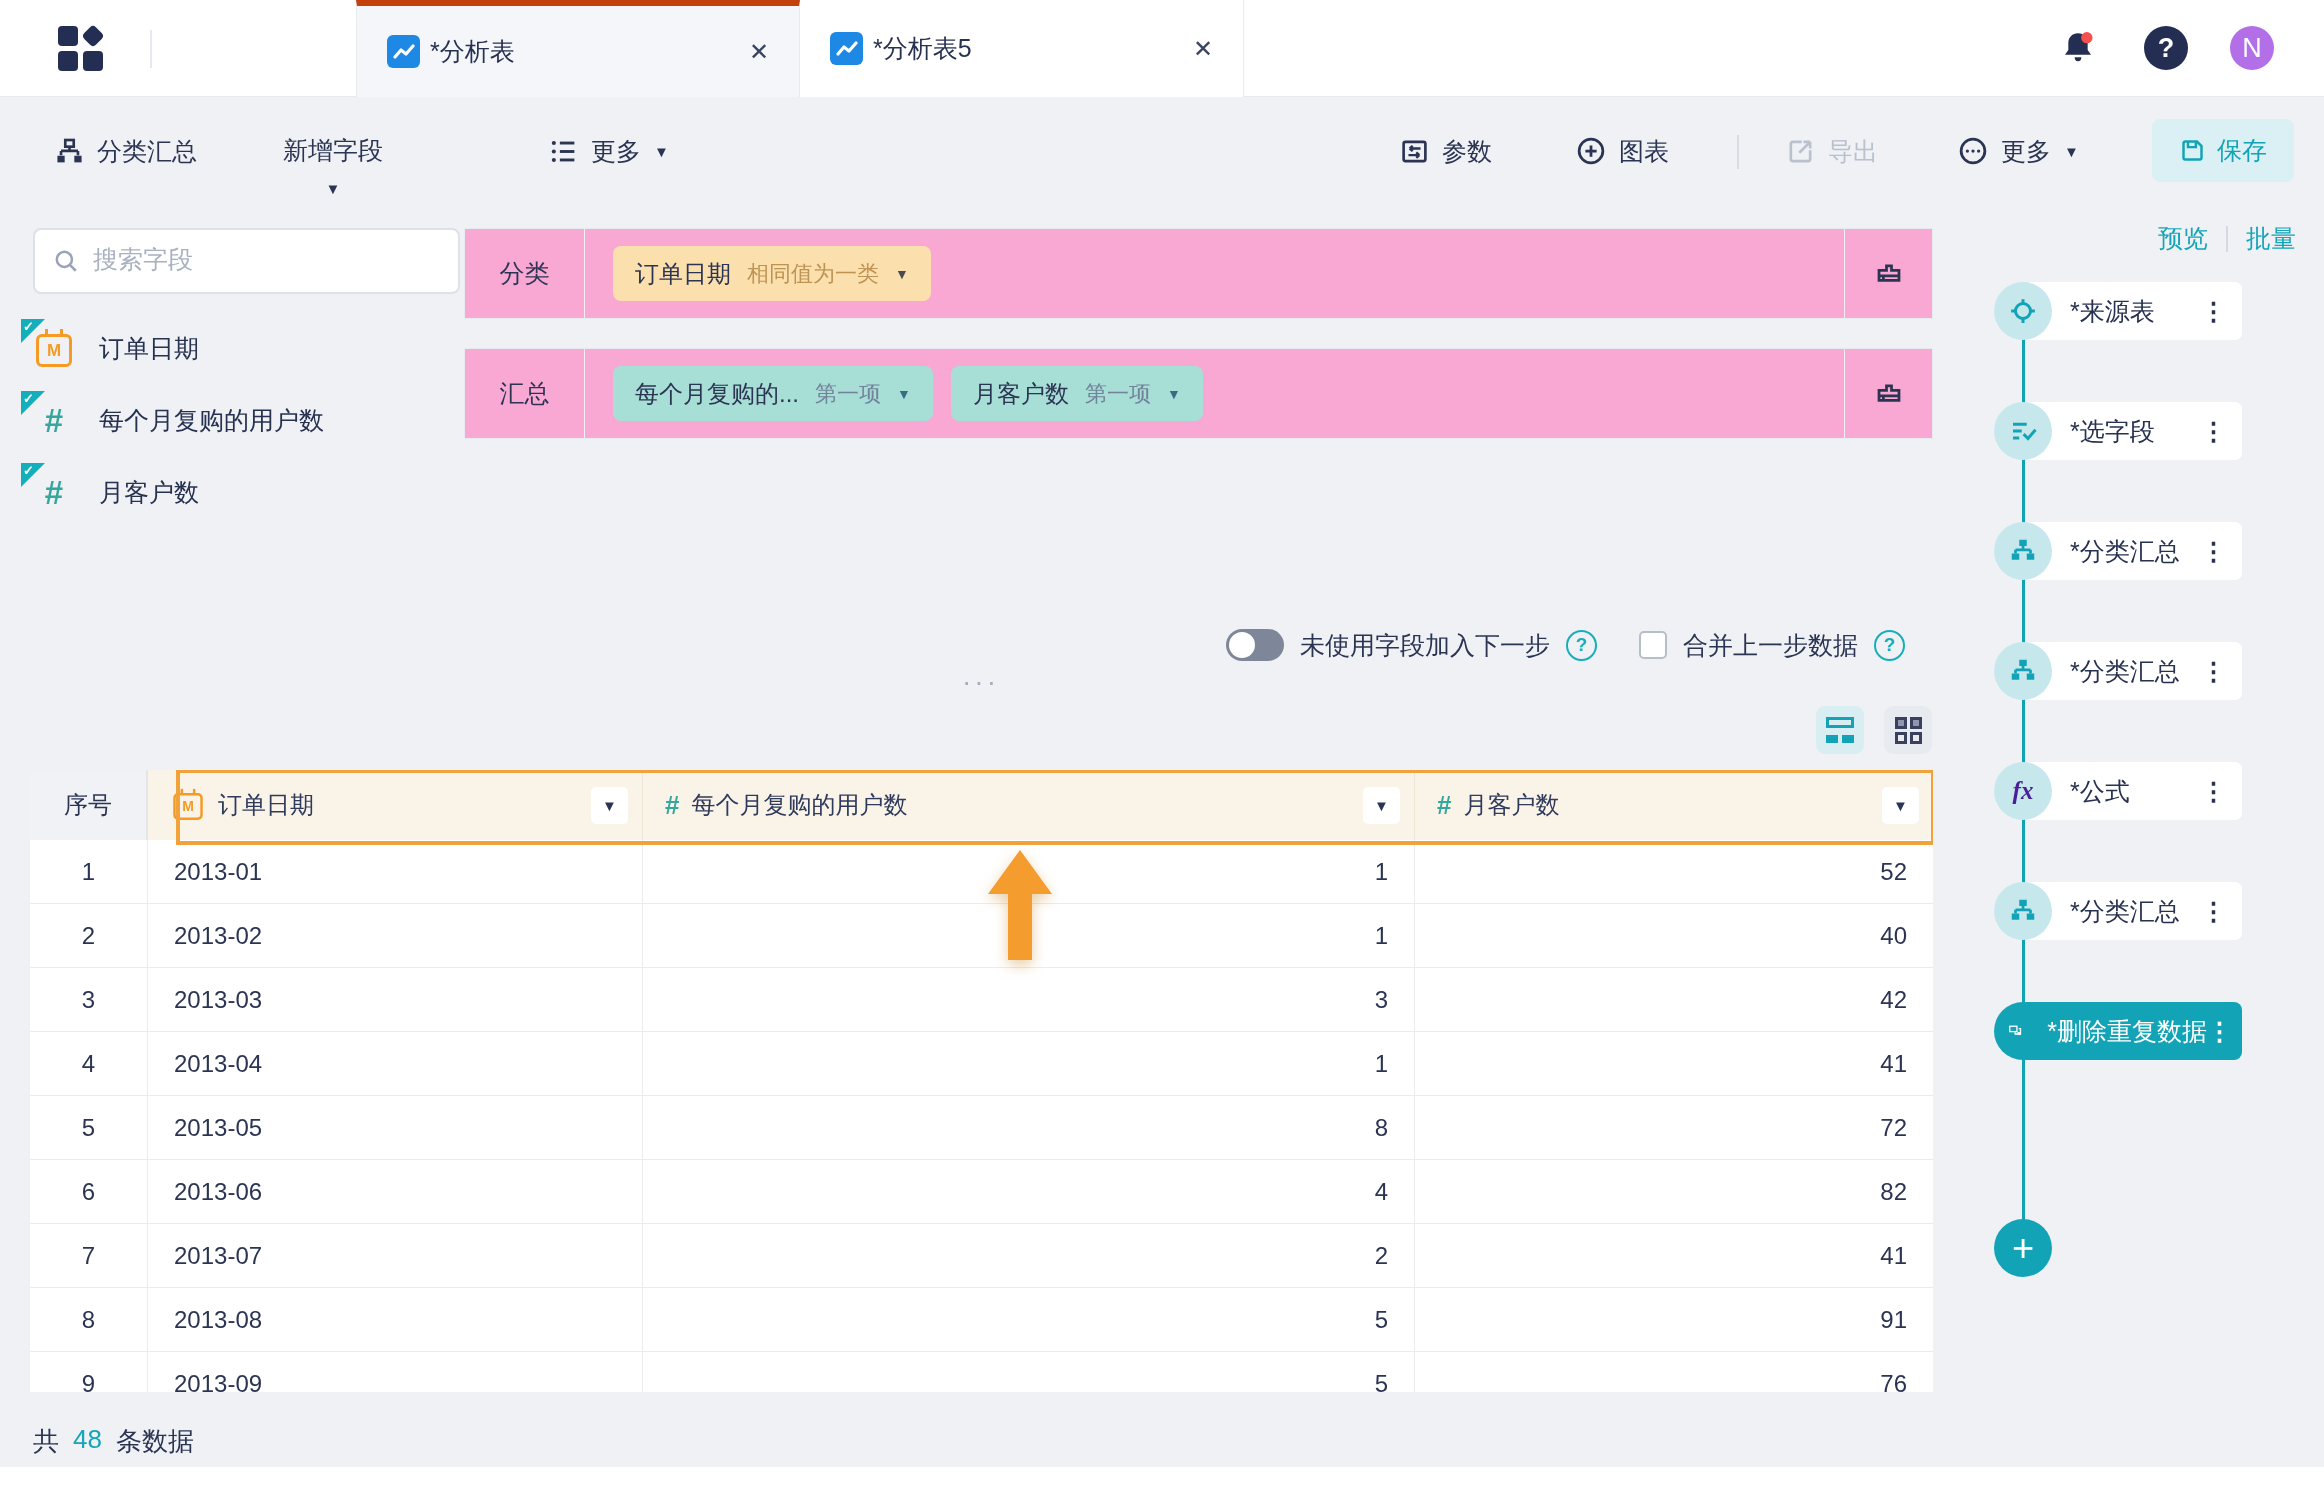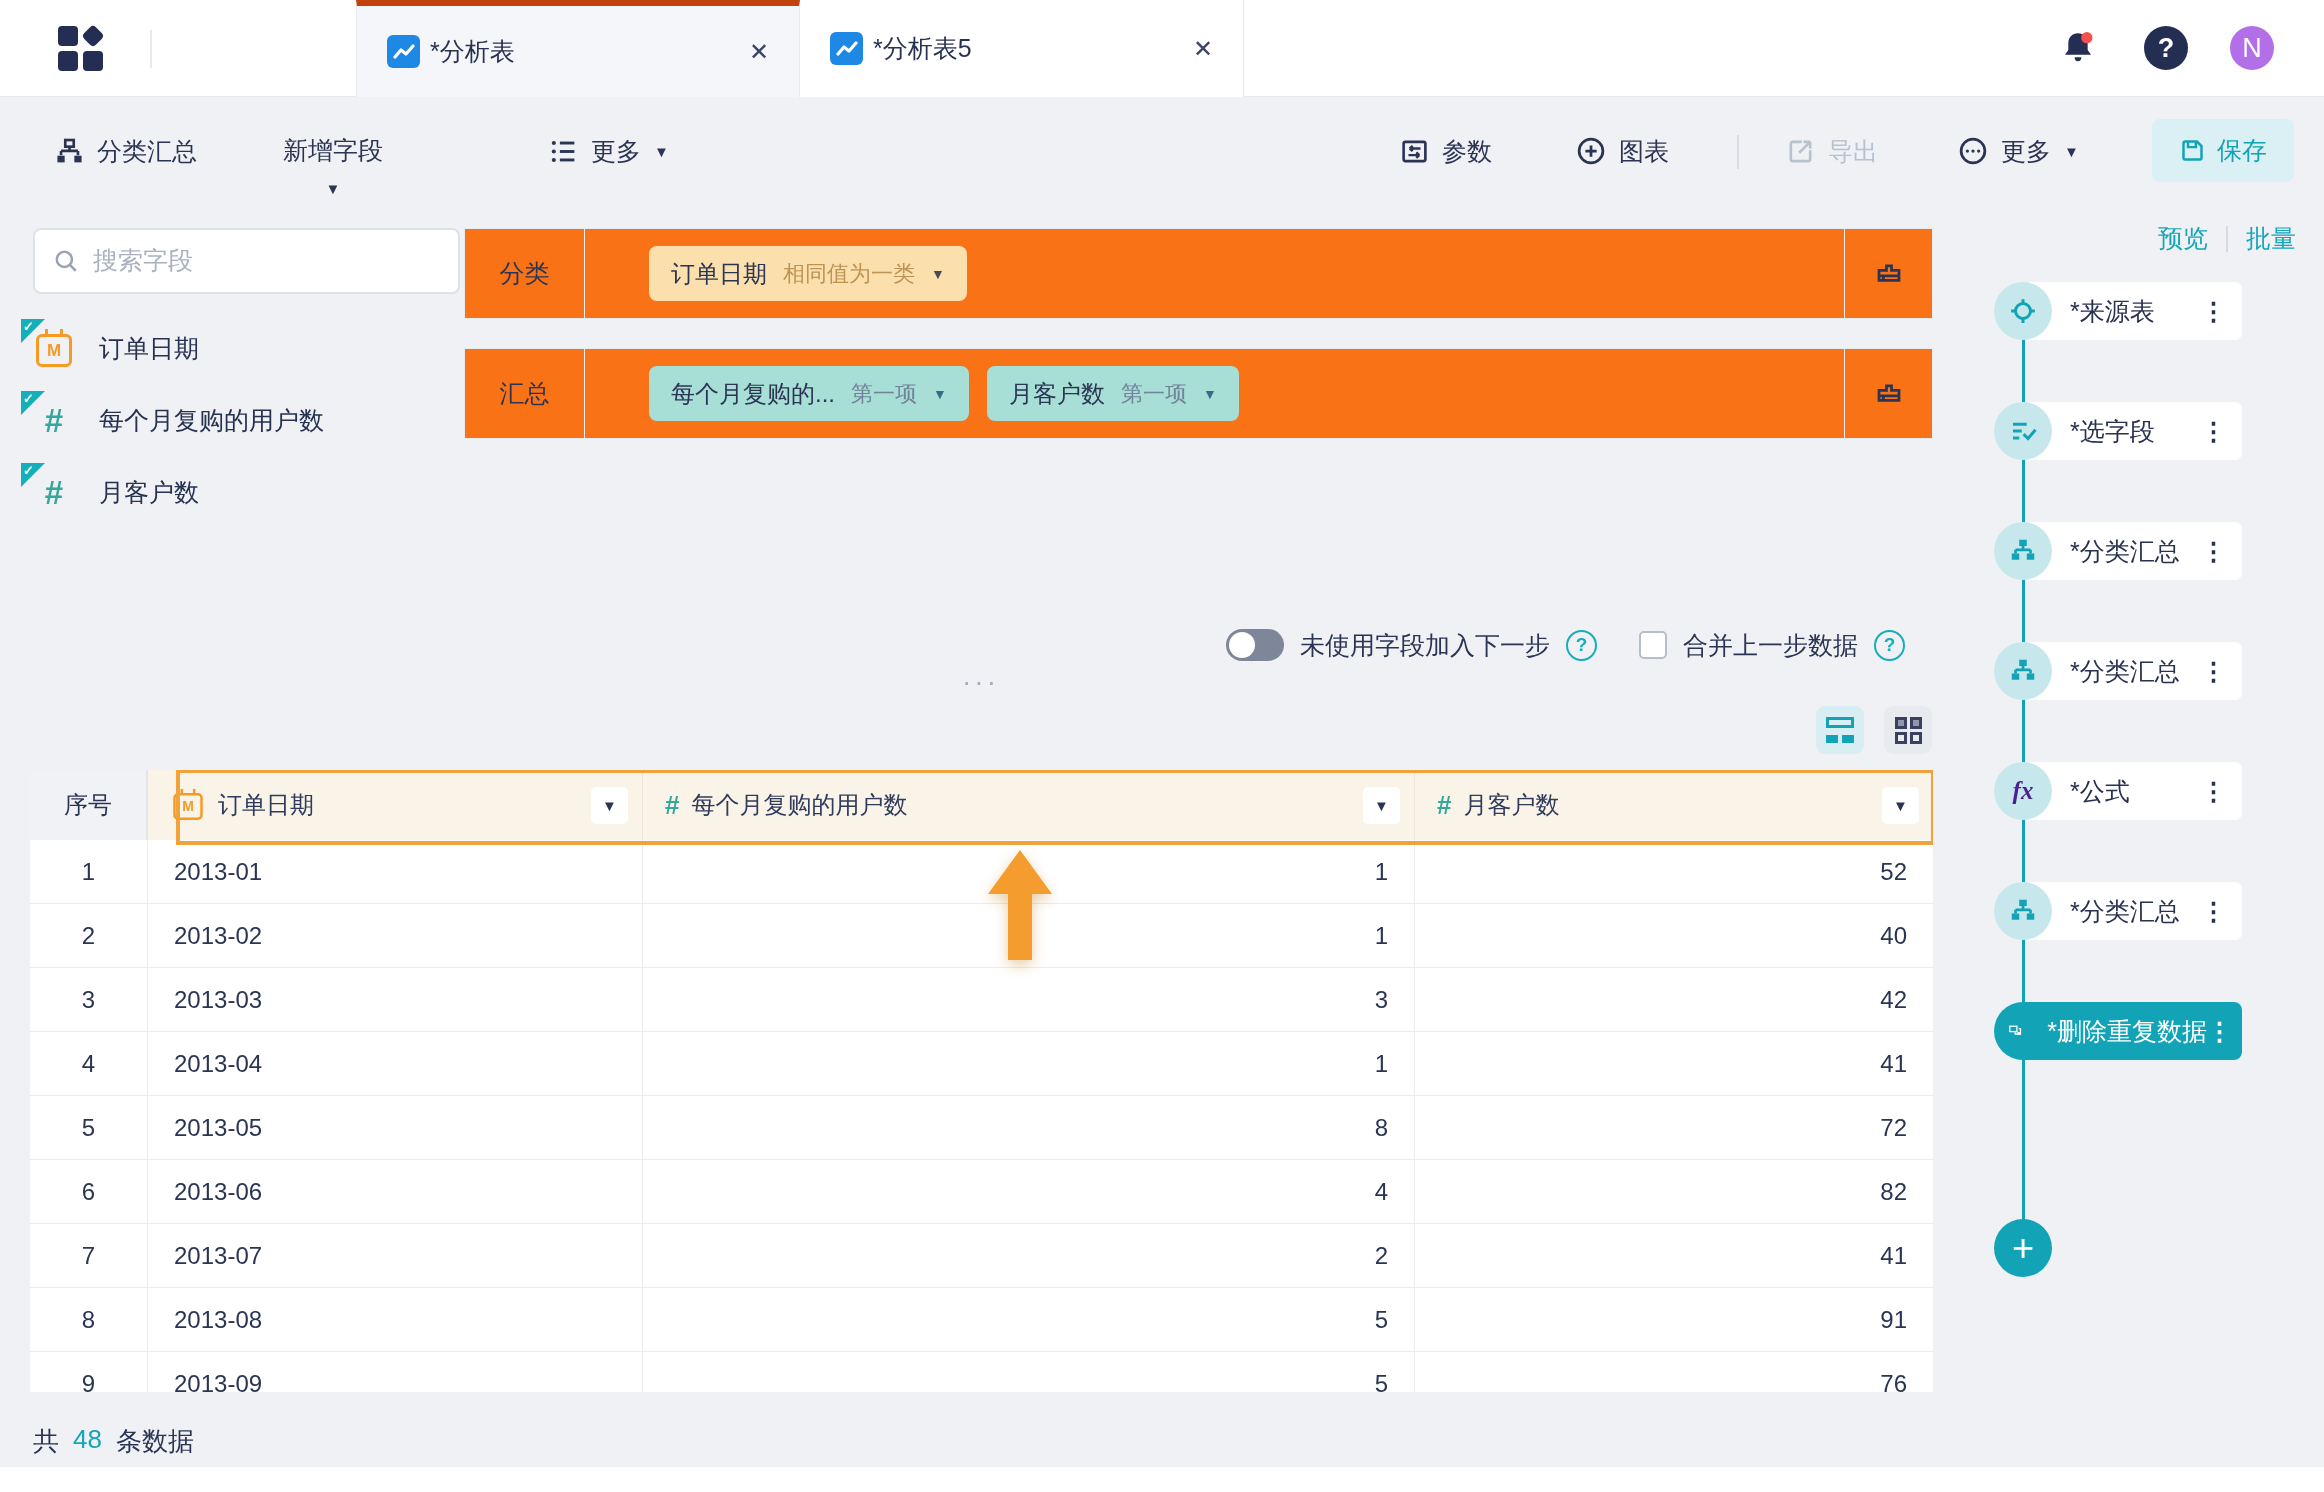--- a/index.html
+++ b/index.html
@@ -28,34 +28,34 @@
 
   
   .tb { position:absolute; top:121px; height:60px; display:flex; align-items:center; gap:13px; font-size:25px; color:#2B3553; cursor:pointer; white-space:nowrap; }
   .tb.disabled { color:#B9C1CF; cursor:default; }
   .caret { font-size:15px; color:#2B3553; }
   .tb-divider { position:absolute; top:135px; width:2px; height:34px; background:#D8DCE3; }
   .save-btn { position:absolute; left:2152px; top:119px; width:142px; height:63px; background:#DBF0F4; border-radius:8px; display:flex; align-items:center; justify-content:center; gap:11px; font-size:25px; color:#12A4B6; cursor:pointer; }
 
   
   .search-box { position:absolute; left:33px; top:228px; width:427px; height:66px; background:#fff; border:2px solid #DDE1E8; border-radius:8px; display:flex; align-items:center; padding:0 18px; gap:14px; }
-  .search-box input { border:none; outline:none; font-size:25px; flex:1; color:#2B3553; font-family:Liberation Serif, serif; background:transparent; }
+  .search-box input { border:none; outline:none; font-size:25px; flex:1; color:#2B3553; font-family:Liberation Mono, monospace; background:transparent; }
   .search-box input::placeholder { color:#A9B1C1; }
   .field-item { position:absolute; left:33px; height:52px; display:flex; align-items:center; gap:24px; cursor:pointer; }
   .field-ico-wrap { position:relative; width:42px; height:42px; display:flex; align-items:center; justify-content:center; }
   .cal-ico { width:36px; height:33px; border:3px solid #F59A23; border-radius:6px; color:#F59A23; font-size:17px; font-weight:bold; display:flex; align-items:center; justify-content:center; position:relative; margin-top:5px; }
   .cal-ico::before, .cal-ico::after { content:""; position:absolute; top:-8px; width:3px; height:6px; background:#F59A23; }
   .cal-ico::before { left:6px; } .cal-ico::after { right:6px; }
   .hash-ico { color:#35A79D; font-size:33px; font-weight:bold; line-height:1; }
   .badge { position:absolute; left:-12px; top:-8px; width:0; height:0; border-top:24px solid #14AFBB; border-right:24px solid transparent; }
   .badge-check { position:absolute; left:-10px; top:-8px; color:#fff; font-size:13px; font-weight:bold; }
   .field-label { font-size:25px; color:#273150; }
 
   
-  .cfg-row { position:absolute; left:464px; width:1469px; height:91px; background:#f97316; border:1px solid #E7EAEF; display:flex;gap:36px; }
+  .cfg-row { position:absolute; left:464px; width:1469px; height:91px; background:#f9a8d4; border:1px solid #E7EAEF; display:flex; }
   .cfg-label { width:120px; display:flex; align-items:center; justify-content:center; font-size:25px; color:#2B3553; border-right:1px solid #EDEFF2; }
   .pill-area { flex:1; display:flex; align-items:center; gap:18px; padding-left:28px; }
   .pill { height:55px; border-radius:8px; display:flex; align-items:center; padding:0 22px; gap:16px; cursor:pointer; }
   .pill-orange { background:#FBDFAD; }
   .pill-teal { background:#A7DED6; }
   .pill-name { font-size:24px; color:#2B3553; }
   .pill-mode-orange { font-size:22px; color:#BE9455; }
   .pill-mode-teal { font-size:22px; color:#72829B; }
   .pill-caret-orange { font-size:14px; color:#4A4A55; }
   .pill-caret-teal { font-size:14px; color:#336E84; }

